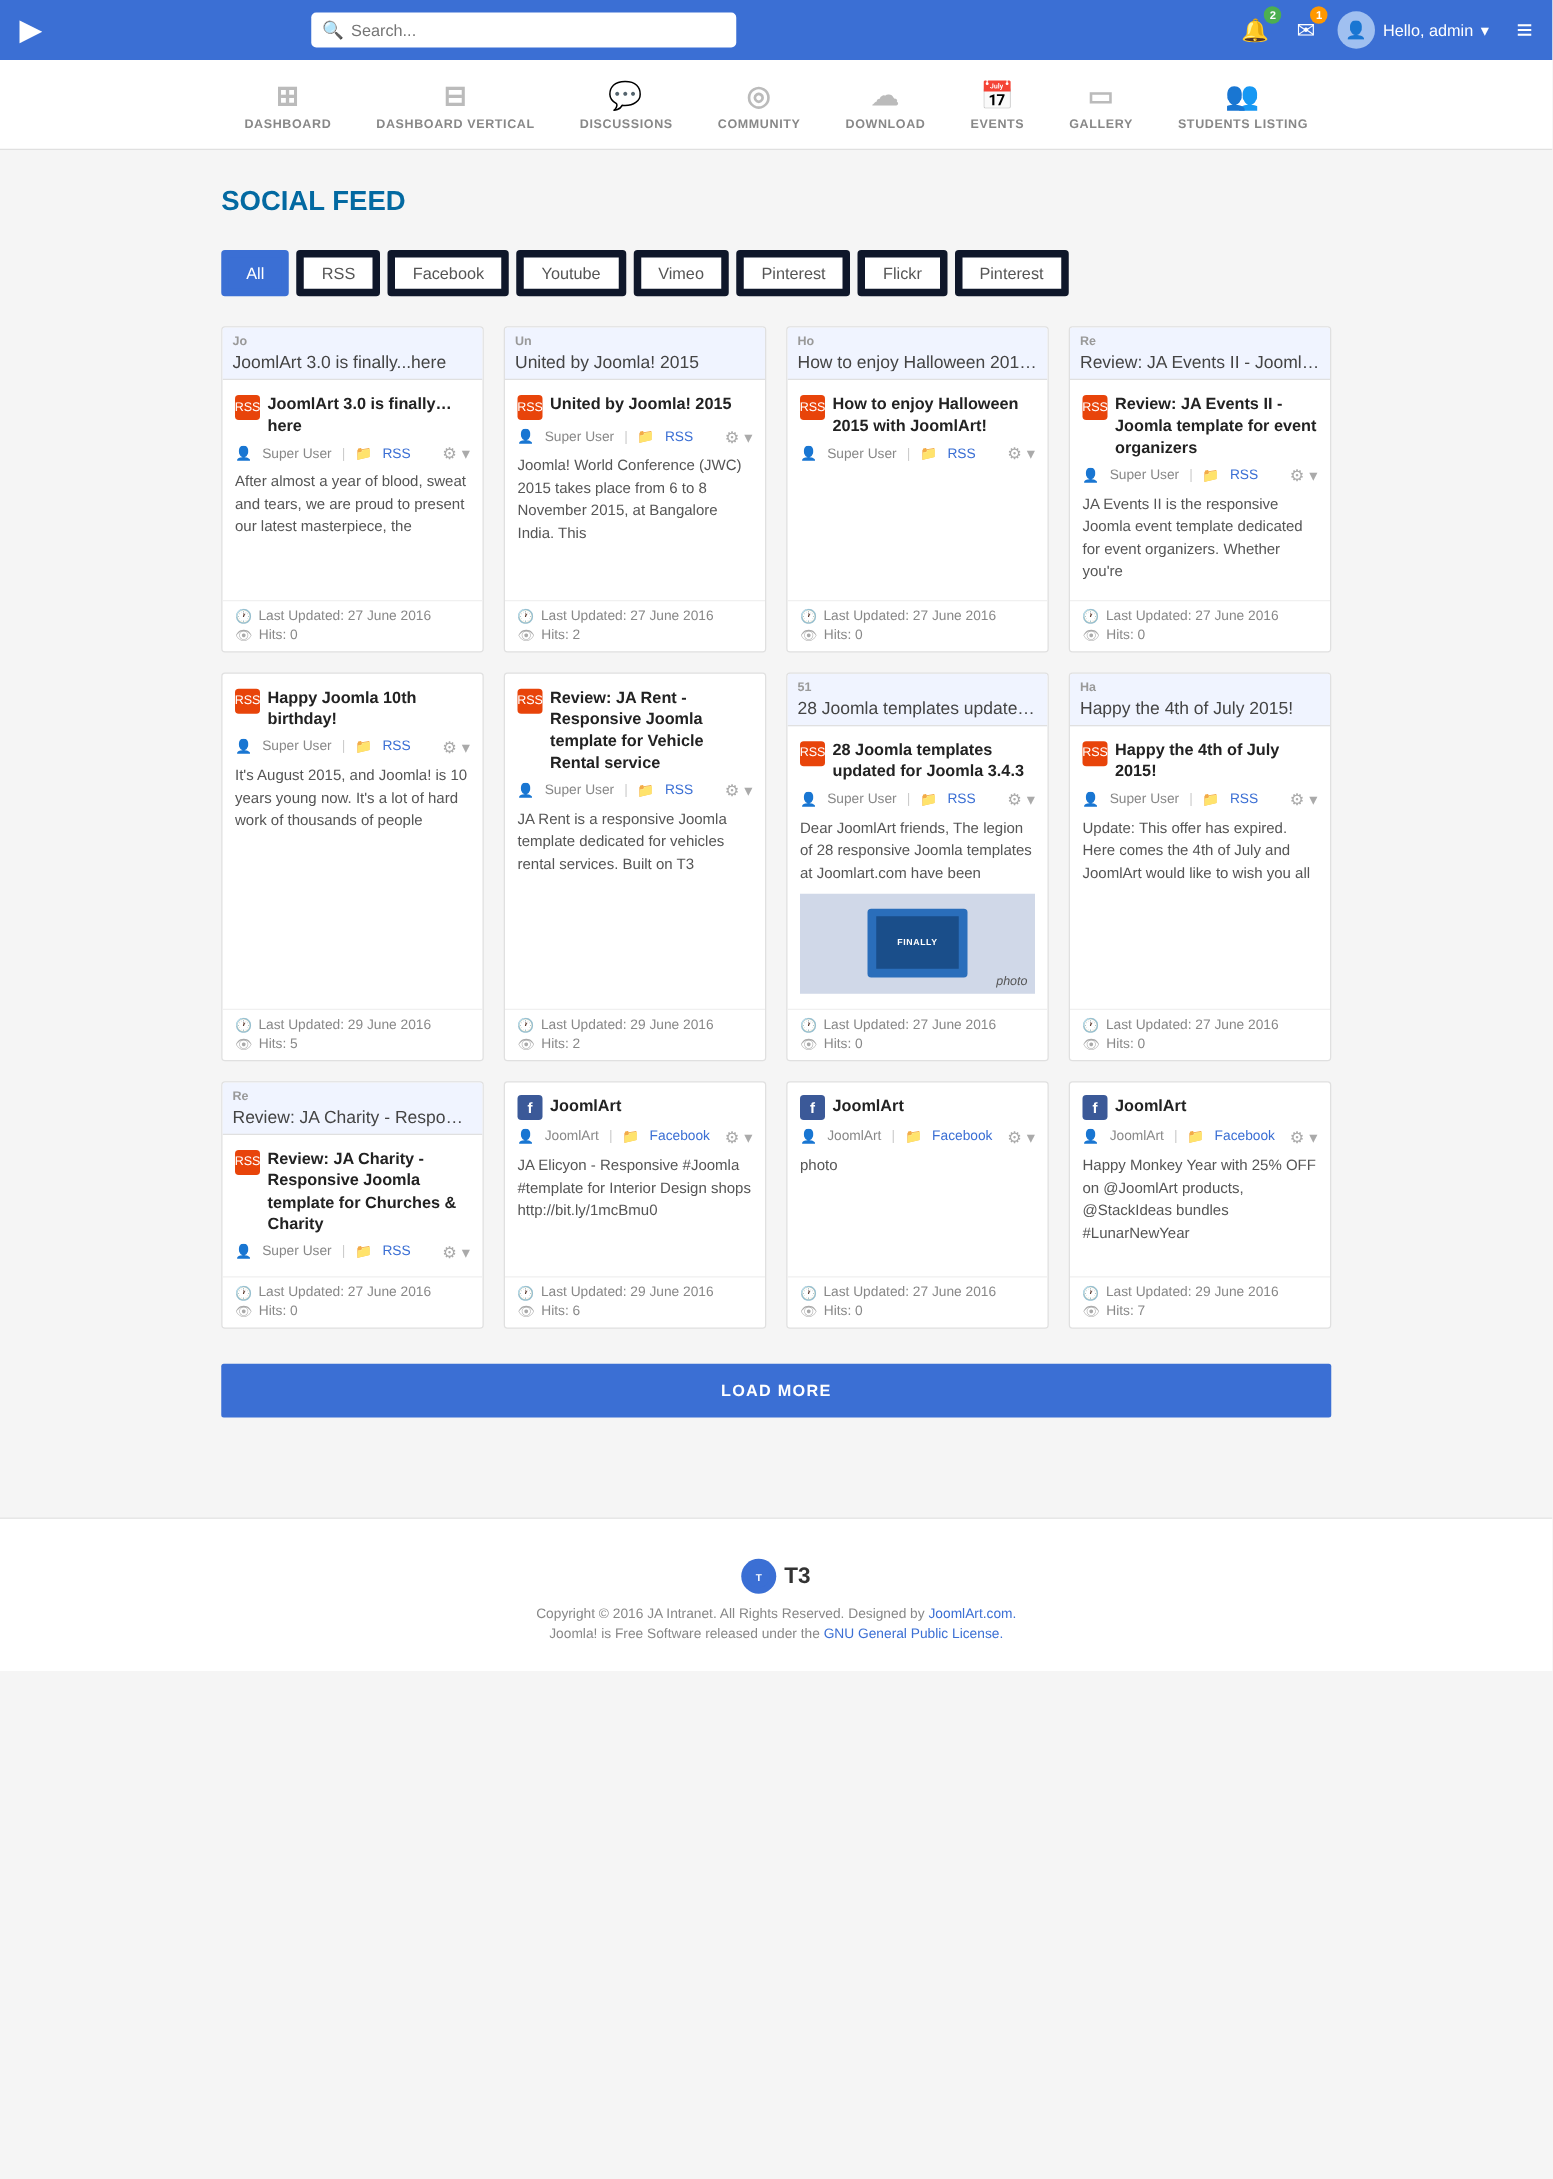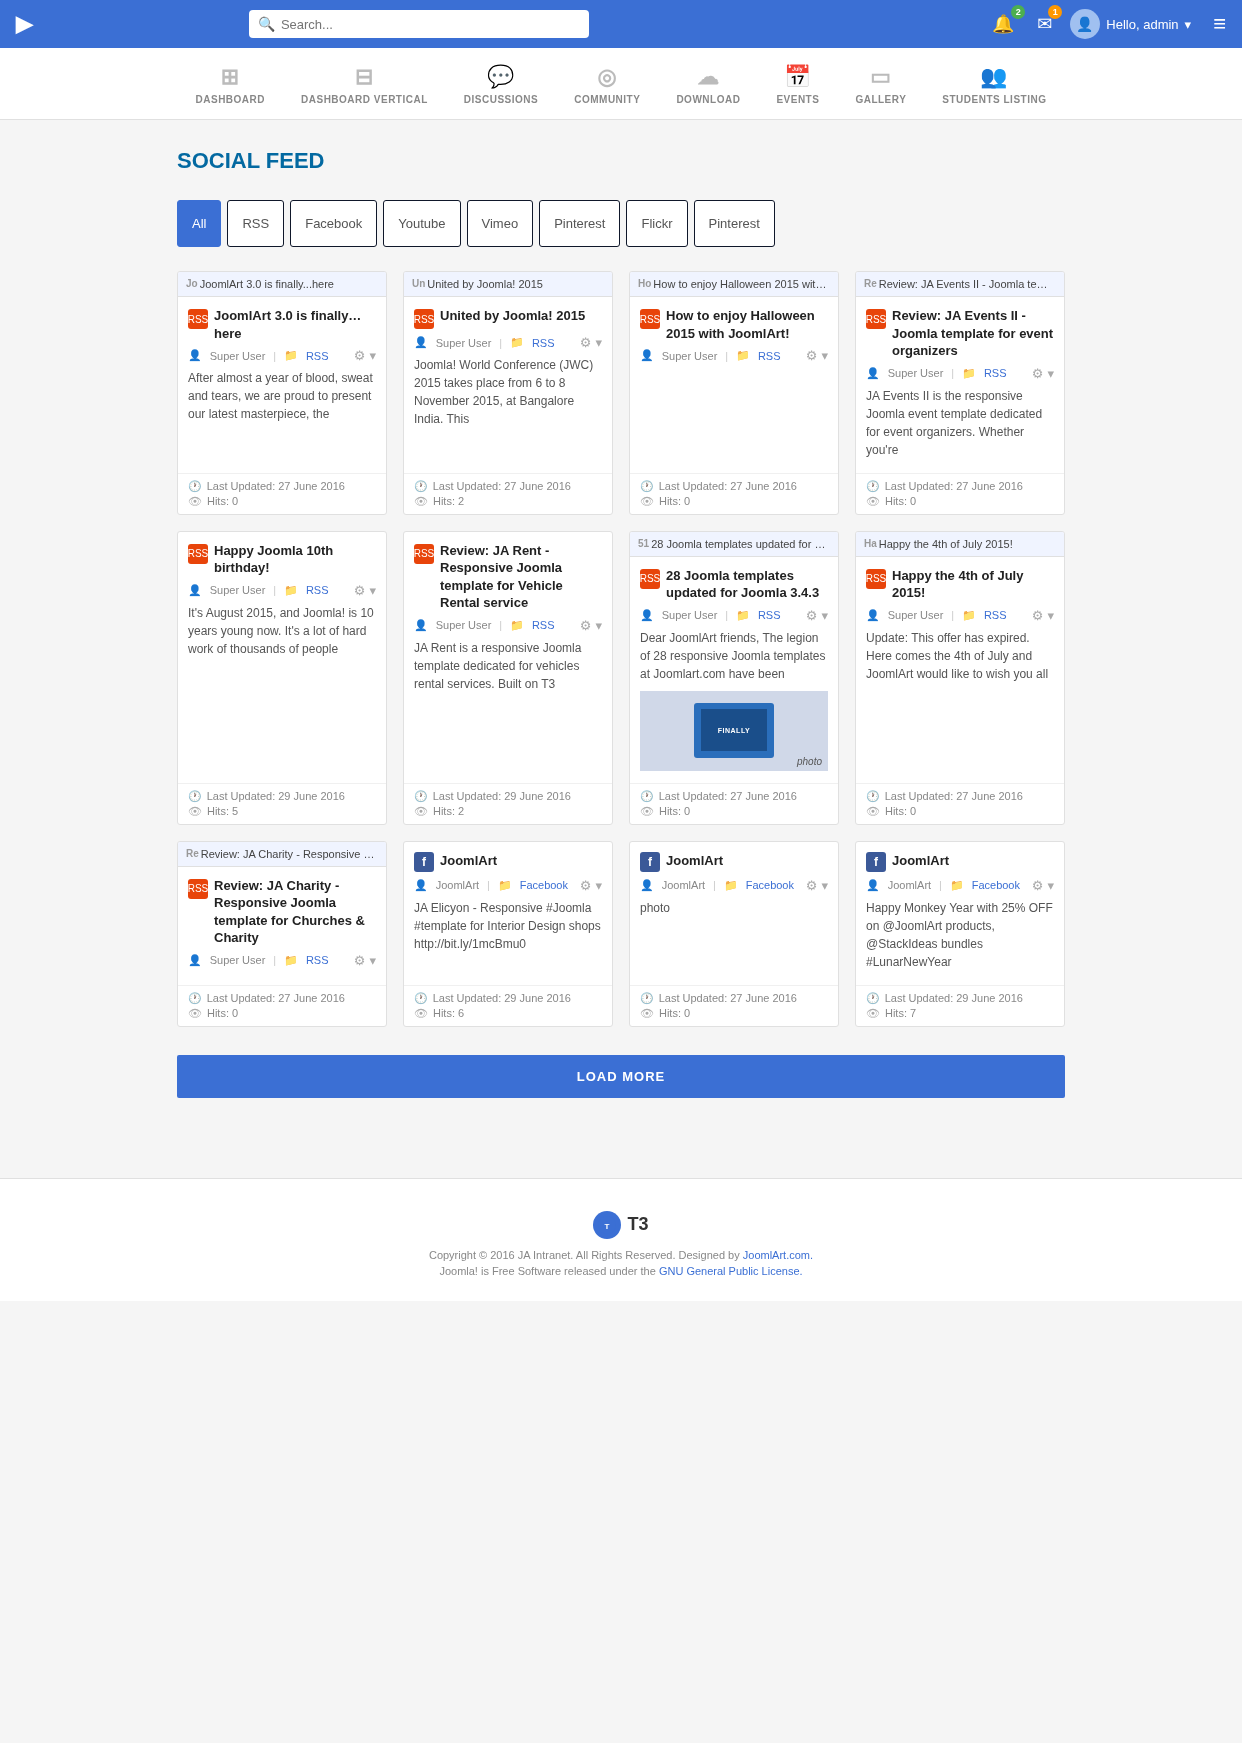--- a/index.html
+++ b/index.html
@@ -125,22 +125,22 @@
     }
 
     
     .filter-tabs {
       display: flex;
       gap: 6px;
       margin-bottom: 24px;
       flex-wrap: wrap;
     }
     .filter-tab {
-      padding: 15px 14px;
-      border: 1px solid #0f172a;
+      padding: 5px 14px;
+      border: 6px solid #0f172a;
       border-radius: 3px;
       cursor: pointer;
       font-size: 13px;
       background: #fff;
       color: #555;
     }
     .filter-tab.active {
       background: #3b6fd4;
       color: #fff;
       border-color: #3b6fd4;
@@ -160,35 +160,34 @@
       display: flex;
       flex-direction: column;
     }
     .card-preview {
       background: #f0f4ff;
       padding: 6px 8px;
       font-size: 11px;
       color: #666;
       border-bottom: 1px solid #e0e0e0;
       display: flex;
-      flex-direction: row;
+      flex-direction: column;
       gap: 2px;
     }
     .card-preview-label {
       font-size: 10px;
       color: #999;
       font-weight: bold;
     }
     .card-preview-text {
-      font-size: 11px;
+      font-size: 14px;
       color: #444;
       white-space: nowrap;
       overflow: hidden;
       text-overflow: ellipsis;
-      text-align: right;
     }
     .card-body { padding: 10px 10px 6px; flex: 1; }
     .card-title-row {
       display: flex;
       align-items: flex-start;
       gap: 6px;
       margin-bottom: 6px;
     }
     .rss-icon {
       background: #e8440a;

